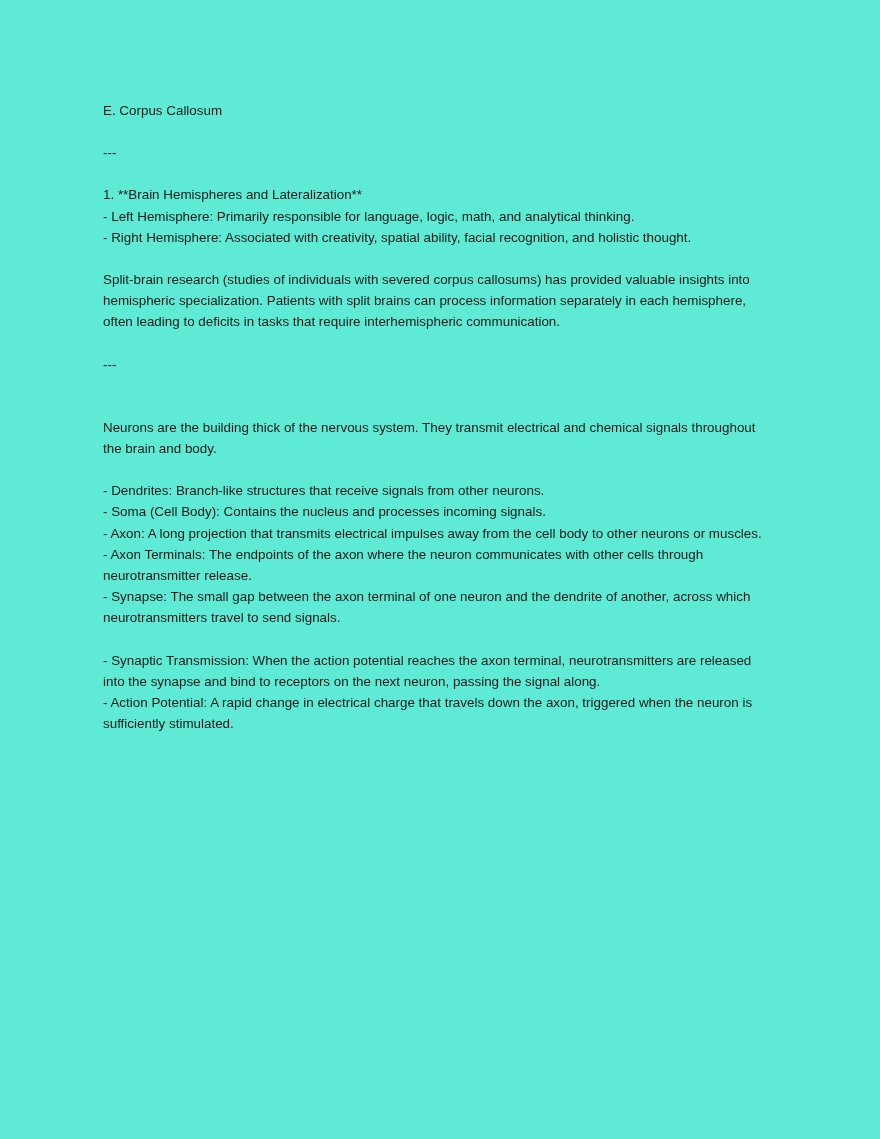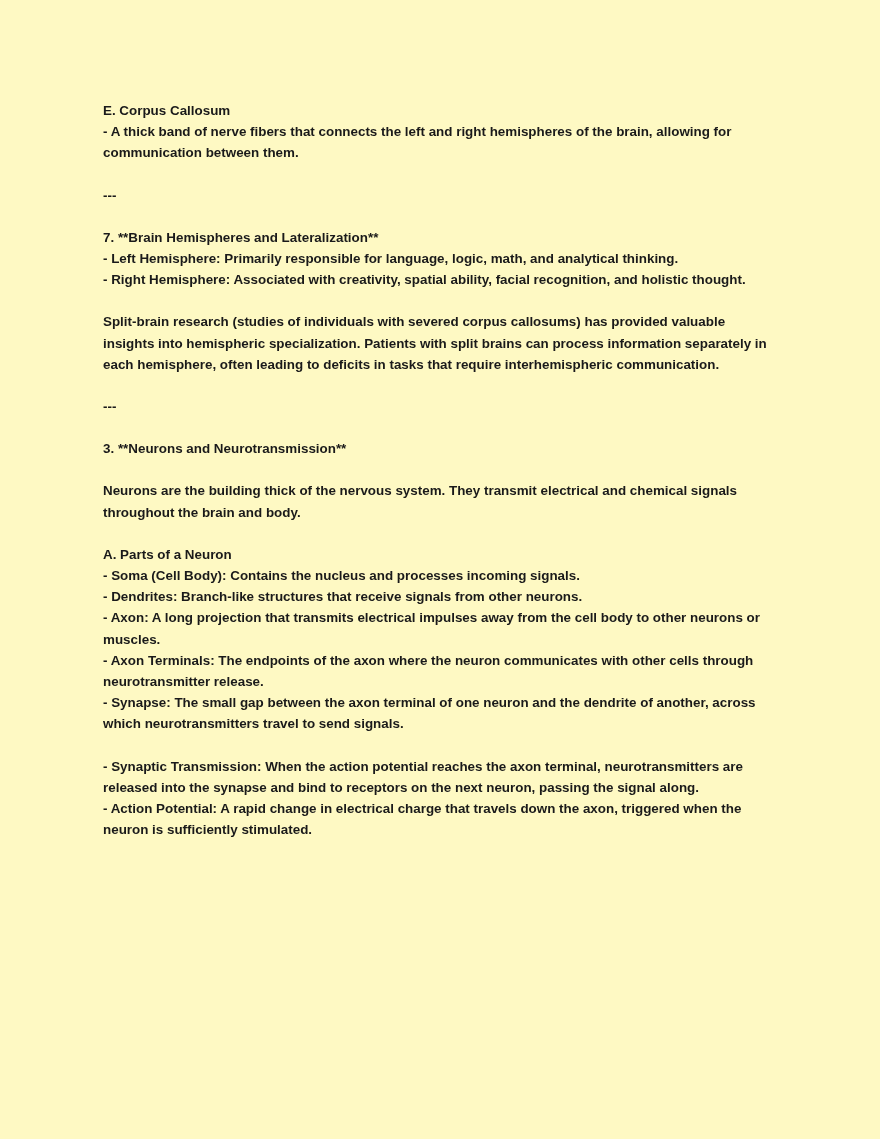--- a/index.html
+++ b/index.html
@@ -11,22 +11,21 @@
     width: 880px;
     height: 1139px;
     font-family: "Liberation Sans", sans-serif;
     color: #000000;
   }
   .page {
     box-sizing: border-box;
     width: 880px;
     height: 1139px;
     padding: 100px 103px 12px 103px;
-    background: #fef9c3;
-    font-weight: bold;
+    background: #5eead4;
   }
   .doc {
     font-size: 13.4px;
     line-height: 21.2px;
     color: #1a1a1a;
     white-space: normal;
   }
   .block {
     margin: 0;
     padding: 0;
@@ -47,57 +46,54 @@
   }
 </style>
 </head>
 <body>
 
 <div class="page">
   <div class="doc">
 
     <div class="block">
       <div class="para line">E. Corpus Callosum</div>
-      <div class="para">- A thick band of nerve fibers that connects the left and right hemispheres of the brain, allowing for communication between them.</div>
     </div>
 
     <div class="spacer"></div>
 
     <div class="para rule">---</div>
 
     <div class="spacer"></div>
 
     <div class="block">
-      <div class="para line bold-none">7. **Brain Hemispheres and Lateralization**</div>
+      <div class="para line bold-none">1. **Brain Hemispheres and Lateralization**</div>
       <div class="para line">- Left Hemisphere: Primarily responsible for language, logic, math, and analytical thinking.</div>
       <div class="para">- Right Hemisphere: Associated with creativity, spatial ability, facial recognition, and holistic thought.</div>
     </div>
 
     <div class="spacer"></div>
 
     <div class="para">Split-brain research (studies of individuals with severed corpus callosums) has provided valuable insights into hemispheric specialization. Patients with split brains can process information separately in each hemisphere, often leading to deficits in tasks that require interhemispheric communication.</div>
 
     <div class="spacer"></div>
 
     <div class="para rule">---</div>
 
     <div class="spacer"></div>
 
-    <div class="para line">3. **Neurons and Neurotransmission**</div>
 
     <div class="spacer"></div>
 
     <div class="para">Neurons are the building thick of the nervous system. They transmit electrical and chemical signals throughout the brain and body.</div>
 
     <div class="spacer"></div>
 
     <div class="block">
-      <div class="para line">A. Parts of a Neuron</div>
+      <div class="para line">- Dendrites: Branch-like structures that receive signals from other neurons.</div>
       <div class="para line">- Soma (Cell Body): Contains the nucleus and processes incoming signals.</div>
-      <div class="para line">- Dendrites: Branch-like structures that receive signals from other neurons.</div>
       <div class="para">- Axon: A long projection that transmits electrical impulses away from the cell body to other neurons or muscles.</div>
       <div class="para">- Axon Terminals: The endpoints of the axon where the neuron communicates with other cells through neurotransmitter release.</div>
       <div class="para">- Synapse: The small gap between the axon terminal of one neuron and the dendrite of another, across which neurotransmitters travel to send signals.</div>
     </div>
 
     <div class="spacer"></div>
 
     <div class="block">
       <div class="para">- Synaptic Transmission: When the action potential reaches the axon terminal, neurotransmitters are released into the synapse and bind to receptors on the next neuron, passing the signal along.</div>
       <div class="para">- Action Potential: A rapid change in electrical charge that travels down the axon, triggered when the neuron is sufficiently stimulated.</div>

